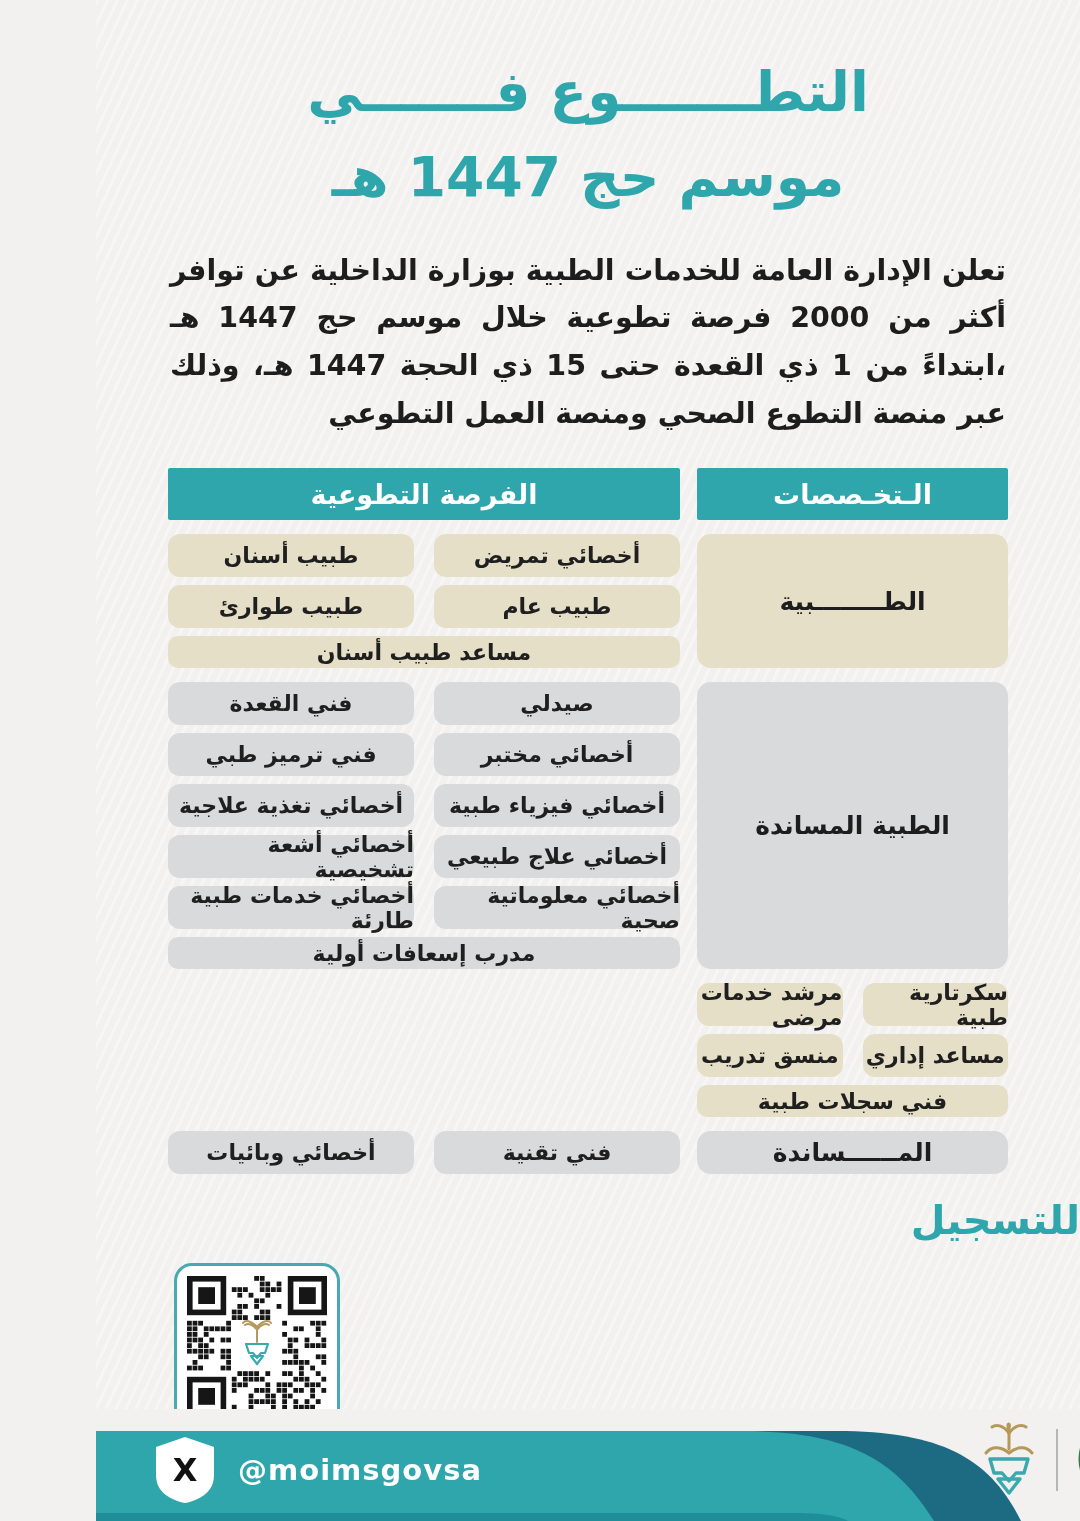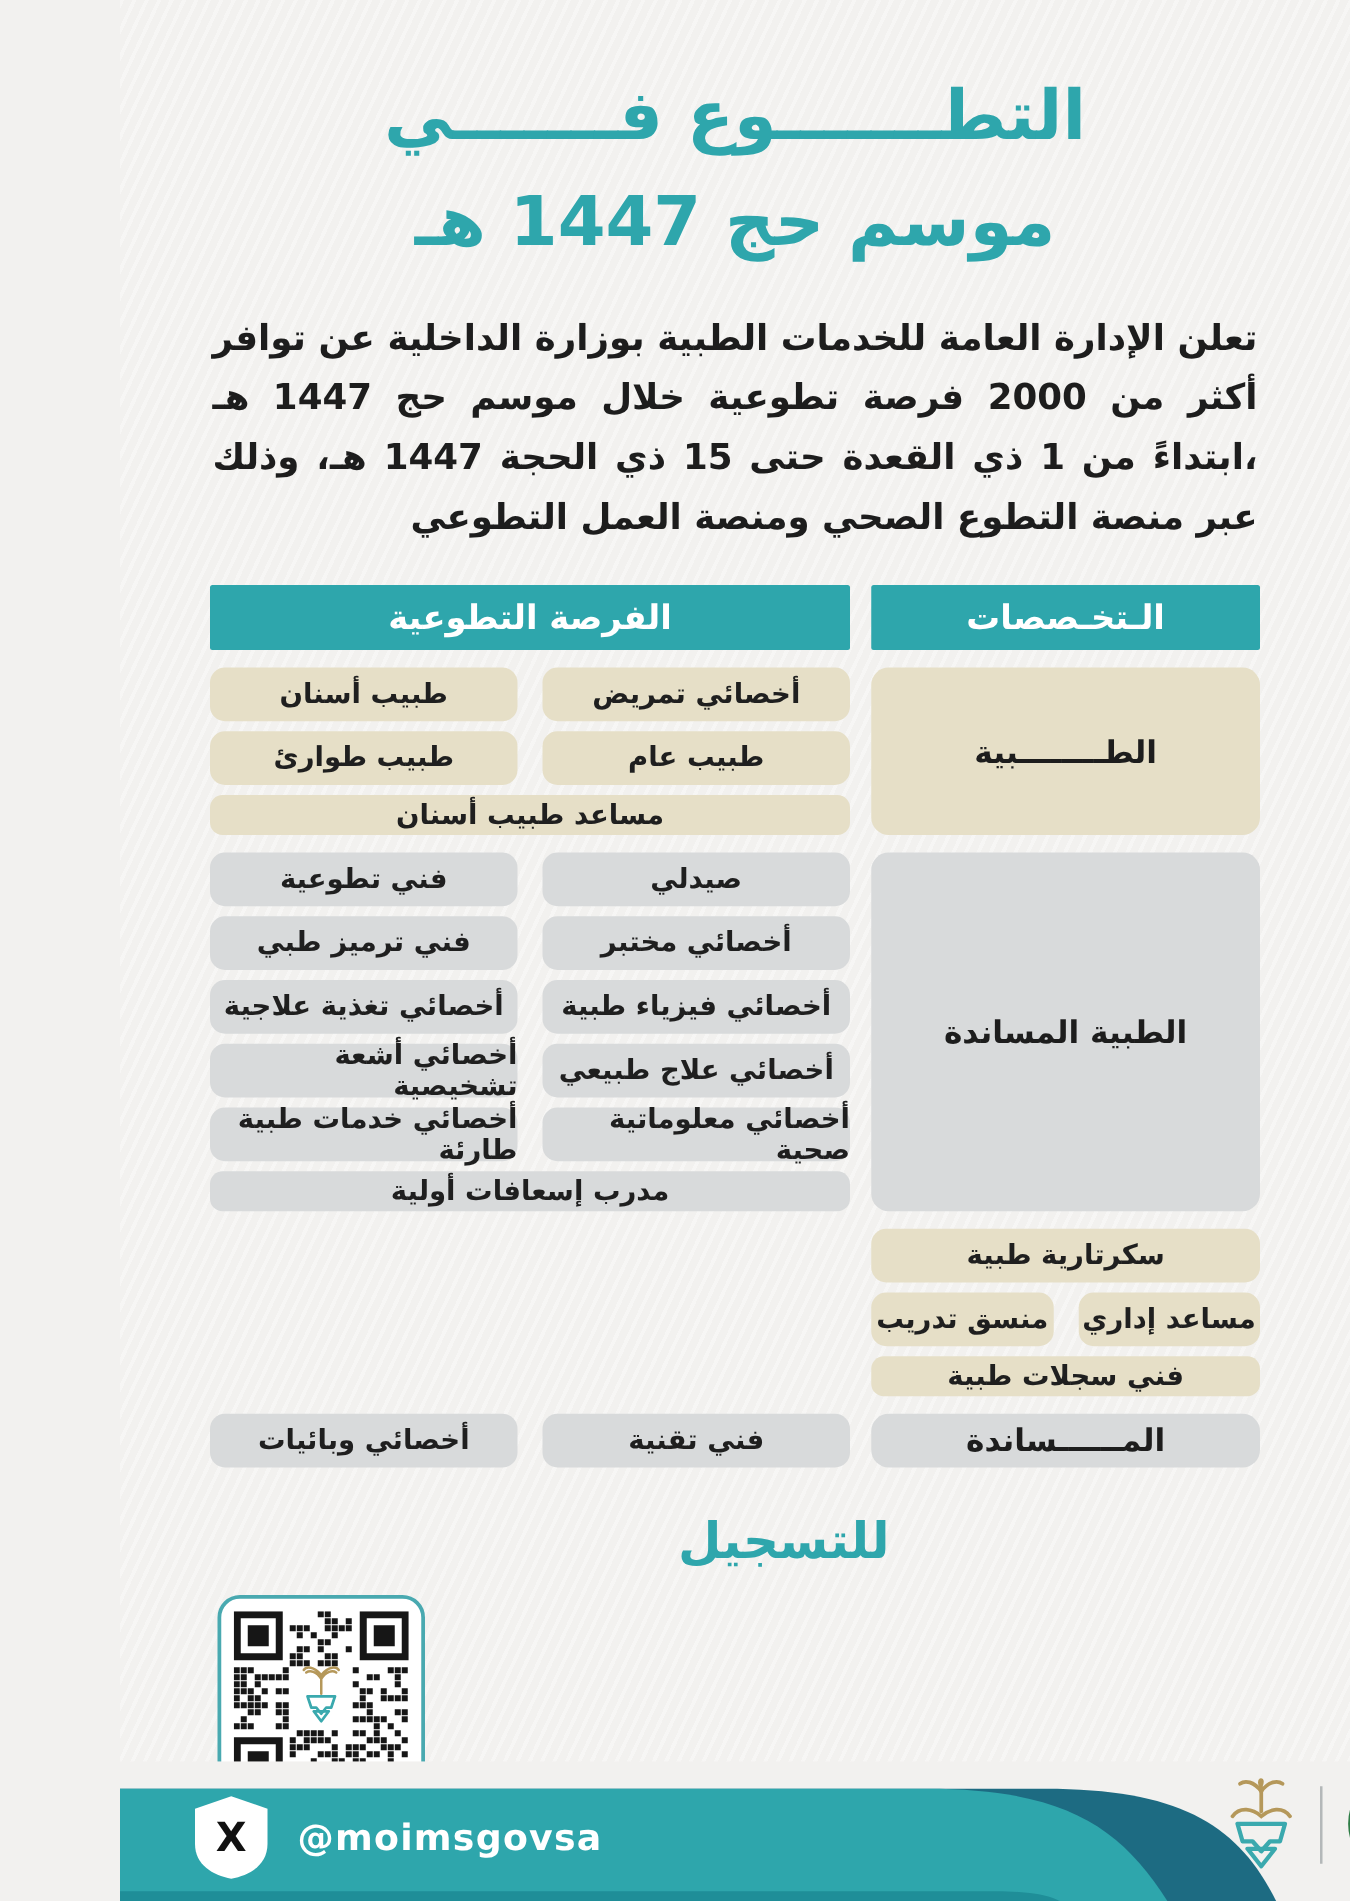--- a/index.html
+++ b/index.html
@@ -25,21 +25,21 @@
   .category{border-radius:14px;display:flex;align-items:center;justify-content:center;
             font-size:25px;font-weight:bold;color:#1d1d1d;letter-spacing:.5px;}
   .pills{display:flex;flex-direction:column;gap:8px;}
   .pill-row{display:flex;gap:20px;}
   .pill{flex:1;height:43px;border-radius:12px;display:flex;align-items:center;
         justify-content:center;font-size:22px;font-weight:bold;color:#1f1f1f;}
   .pill.wide{height:32px;border-radius:10px;}
   .beige .pill,.beige .category{background:#e6dfc7;}
   .gray  .pill,.gray  .category{background:#d8dadb;}
   
-  .register{direction:ltr;text-align:center;padding:36px 0 0 78px;}
+  .register{direction:ltr;text-align:right;padding:23px 0 0 78px;}
   .register-label{color:#2ea6ac;font-size:40px;font-weight:bold;letter-spacing:1px;}
   .qr-wrap{margin-top:20px;width:140px;height:140px;background:#fff;
            border:3px solid #49a9b0;border-radius:18px;padding:10px;}
   .qr-wrap svg{display:block;}
   
   .footer{position:absolute;left:0;bottom:0;width:1080px;height:112px;}
   .footer svg.wave{position:absolute;left:0;top:0;}
   .footer-left{position:absolute;left:56px;top:26px;display:flex;align-items:center;
                gap:20px;direction:ltr;}
   .handle{color:#ffffff;font-size:29px;font-weight:600;letter-spacing:1px;
@@ -80,21 +80,21 @@
           <div class="pill-row">
             <div class="pill wide">مساعد طبيب أسنان</div>
           </div>
         </div>
       </div>
       <div class="section gray">
         <div class="category">الطبية المساندة</div>
         <div class="pills">
           <div class="pill-row">
             <div class="pill">صيدلي</div>
-            <div class="pill">فني تطوعية</div>
+            <div class="pill">فني القعدة</div>
           </div>
           <div class="pill-row">
             <div class="pill">أخصائي مختبر</div>
             <div class="pill">فني ترميز طبي</div>
           </div>
           <div class="pill-row">
             <div class="pill">أخصائي فيزياء طبية</div>
             <div class="pill">أخصائي تغذية علاجية</div>
           </div>
           <div class="pill-row">
@@ -107,20 +107,21 @@
           </div>
           <div class="pill-row">
             <div class="pill wide">مدرب إسعافات أولية</div>
           </div>
         </div>
       </div>
       <div class="section beige">
         <div class="pills">
           <div class="pill-row">
             <div class="pill">سكرتارية طبية</div>
+            <div class="pill">مرشد خدمات مرضى</div>
           </div>
           <div class="pill-row">
             <div class="pill">مساعد إداري</div>
             <div class="pill">منسق تدريب</div>
           </div>
           <div class="pill-row">
             <div class="pill wide">فني سجلات طبية</div>
           </div>
         </div>
       </div>

